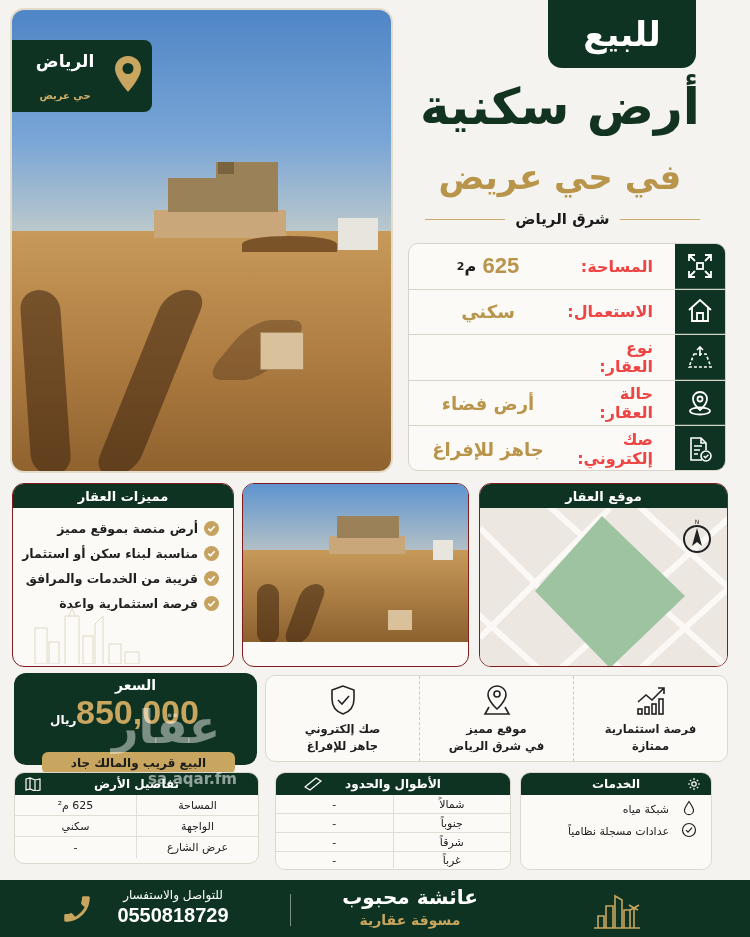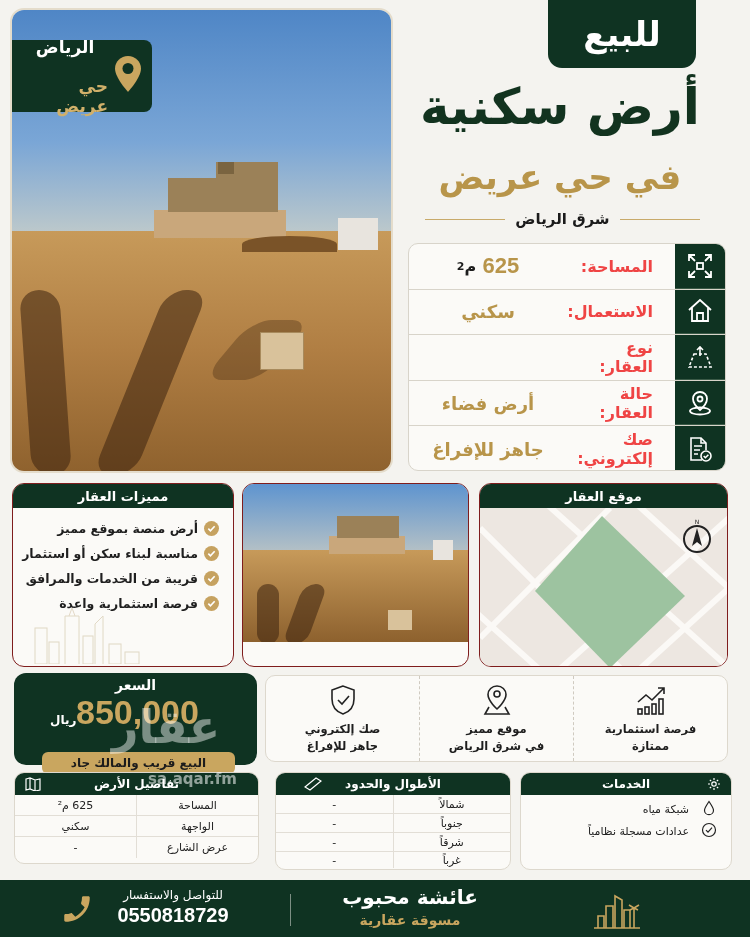--- a/index.html
+++ b/index.html
@@ -26,21 +26,21 @@
   .shadow { position: absolute; background: rgba(60,35,15,0.55); transform-origin: bottom; border-radius: 20px; }
   .marker-block { position: absolute; background: #d9c29b; border: 1px solid #a88a5c; }
 
   .location-badge {
     position: absolute; left: 12px; top: 40px; width: 140px; height: 72px;
     background: #0f3322; border-radius: 0 8px 8px 0; display: flex; align-items: center;
     padding: 0 10px; gap: 6px; flex-direction: row-reverse; justify-content: flex-end;
   }
   .location-badge .texts { display: flex; flex-direction: column; align-items: center; flex: 1; }
   .badge-city { color: #fff; font-size: 17px; font-weight: bold; }
-  .badge-district { color: #d1b06a; font-size: 17px; font-weight: bold; margin-top: 19px; }
+  .badge-district { color: #d1b06a; font-size: 10px; font-weight: bold; margin-top: 19px; }
 
   
   .for-sale {
     position: absolute; left: 548px; top: 0; width: 148px; height: 68px;
     background: #0f3322; border-radius: 0 0 14px 14px; color: #fff;
     font-size: 34px; font-weight: bold; display: flex; align-items: center; justify-content: center;
   }
   .main-title { position: absolute; left: 400px; top: 78px; width: 320px; text-align: center;
     font-size: 50px; font-weight: bold; color: #12331f; }
   .sub-title { position: absolute; left: 400px; top: 157px; width: 320px; text-align: center;
@@ -331,21 +331,21 @@
       <svg width="30" height="32" viewBox="0 0 30 32" fill="none" stroke="#222" stroke-width="1.6">
           <path d="M15 2L4 6v9c0 8 5 13 11 15 6-2 11-7 11-15V6z"></path>
           <path d="M10 16l4 4 7-8"></path>
         </svg>
     </span>
     <span class="hl-line">صك إلكتروني</span>
     <span class="hl-line">جاهز للإفراغ</span>
   </div>
 </div>
 
-<div class="tbl-card" style="left:520px;width:212px;">
+<div class="tbl-card" style="left:520px;width:192px;">
   <div class="tbl-head">
     <span>الخدمات</span>
     <span class="hicon" style="right:10px;">
       <svg width="14" height="14" viewBox="0 0 14 14" fill="none" stroke="#fff" stroke-width="1.2">
           <circle cx="7" cy="7" r="2.2"></circle>
           <path d="M7 1v2M7 11v2M1 7h2M11 7h2M2.8 2.8l1.4 1.4M9.8 9.8l1.4 1.4M2.8 11.2l1.4-1.4M9.8 4.2l1.4-1.4"></path>
         </svg>
     </span>
   </div>
   <div style="padding-top:3px;">

